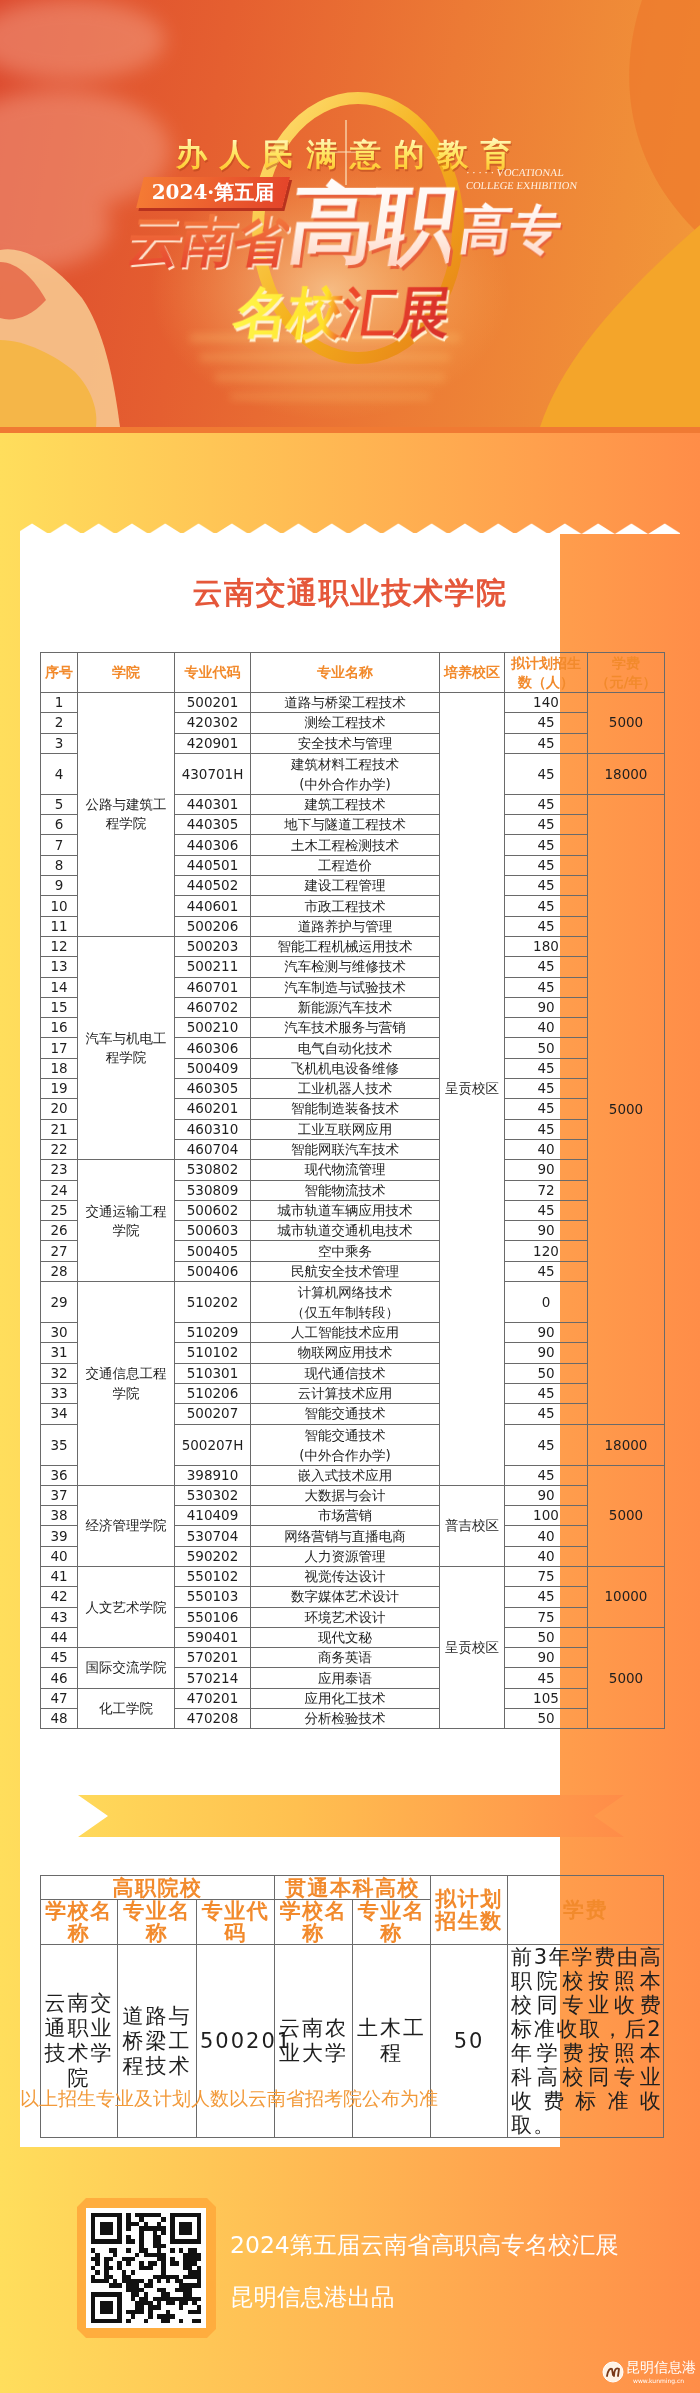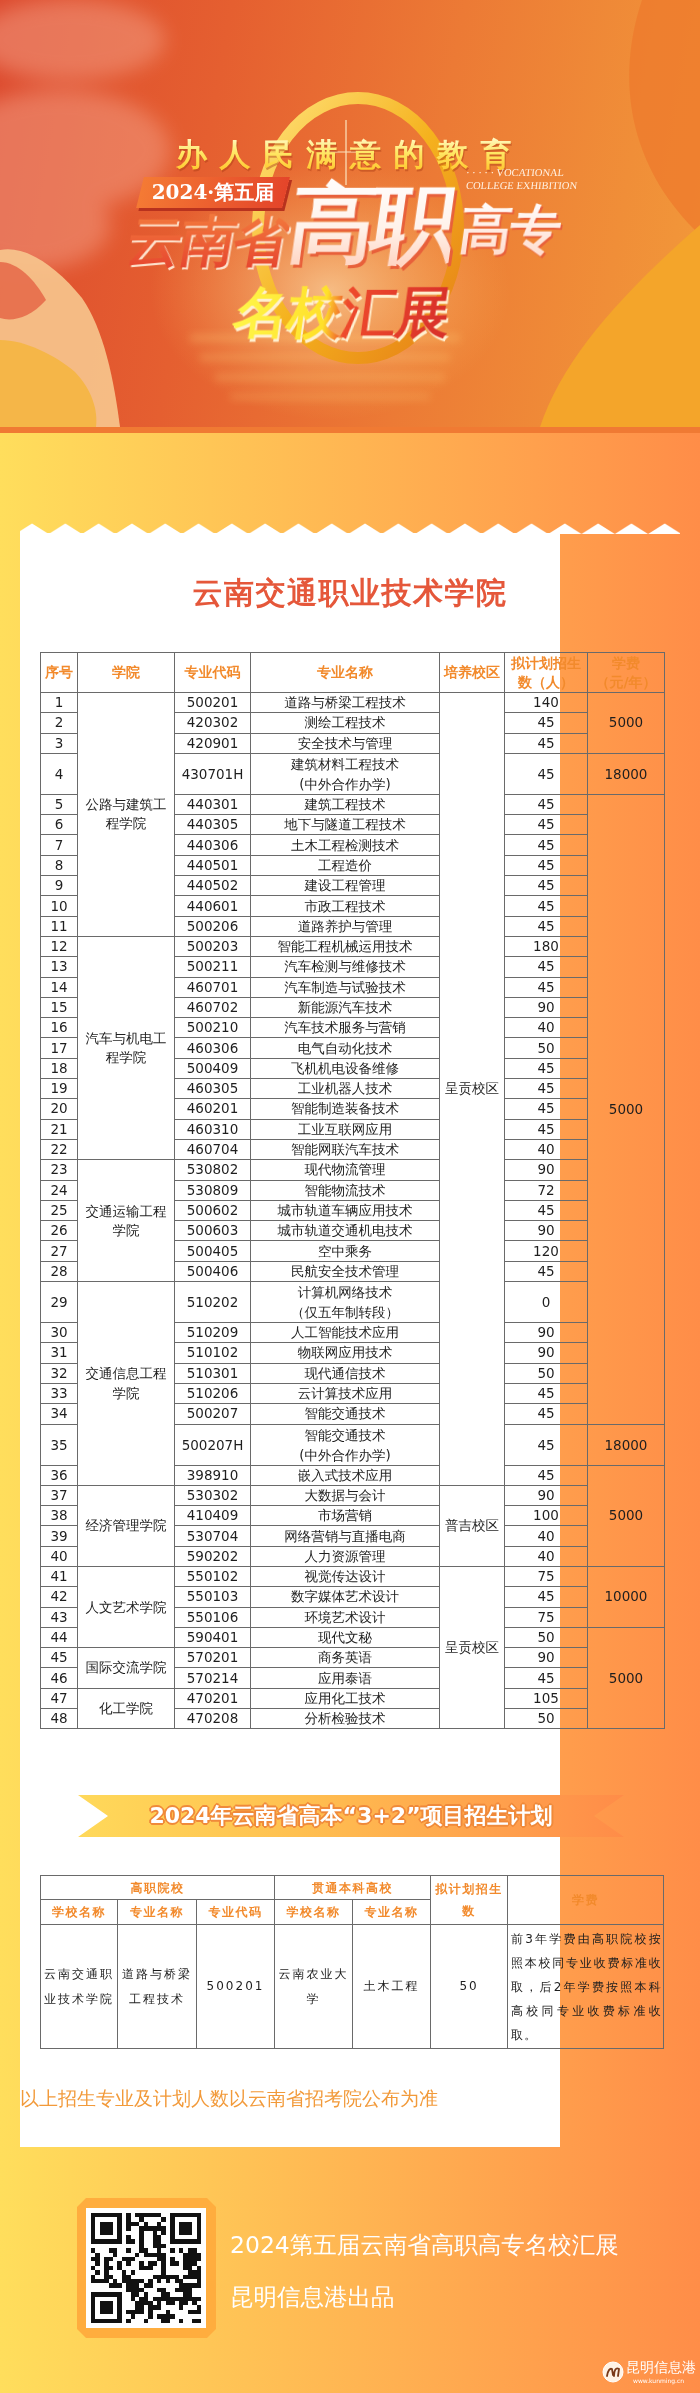--- a/index.html
+++ b/index.html
@@ -91,21 +91,21 @@
 }
 .ribbon-text {
   position: absolute; left: 58px; top: 1262px; width: 546px; height: 42px;
   line-height: 42px; text-align: center; color: #fff; font-size: 22px; font-weight: bold; white-space: nowrap;
   text-shadow: 1px 1px 0 #f08a3a, -1px -1px 0 #f08a3a, 1px -1px 0 #f08a3a, -1px 1px 0 #f08a3a,
                2px 0 0 #f08a3a, -2px 0 0 #f08a3a, 0 2px 0 #f08a3a, 0 -2px 0 #f08a3a;
 }
 .t2-wrap { position: absolute; left: 20px; top: 1342px; }
 table.t2 {
   border-collapse: collapse; table-layout: fixed; width: 623px;
-  font-size: 12px; color: #1e1e1e; border-radius: 11px;
+  font-size: 21px; color: #1e1e1e; border-radius: 11px;
 }
 .t2 th, .t2 td { border: 1px solid #6a6a6a; text-align: center; vertical-align: middle; padding: 0 3px; }
 .t2 th { color: #f28a2c; font-weight: bold; letter-spacing: 1.5px; line-height: 22px; }
 .t2 tr.h1 { height: 24px; }
 .t2 tr.h2 { height: 25px; margin-left: 32px; }
 .t2 tr.body { height: 124px; }
 .t2 td { letter-spacing: 2px; line-height: 25px; }
 .t2 td.fee { text-align: justify; letter-spacing: 1.3px; line-height: 24px; padding: 0 1px 0 3px; margin-left: 12px; }
 .note {
   position: absolute; left: 0; width: 660px; top: 1553px; text-align: left;
@@ -522,21 +522,20 @@
             <td>48</td>
             <td>470208</td>
             <td><span>分析检验技术</span></td>
             <td>50</td>
           </tr>
         </tbody>
     </table>
   </div>
 
   <div class="ribbon"></div>
-  <div class="ribbon-text">2024年云南省高本“3+2”项目招生计划</div>
 
   <div class="t2-wrap">
     <table class="t2">
       <colgroup>
         <col style="width:77px">
         <col style="width:79px">
         <col style="width:78px">
         <col style="width:78px">
         <col style="width:78px">
         <col style="width:77px">

